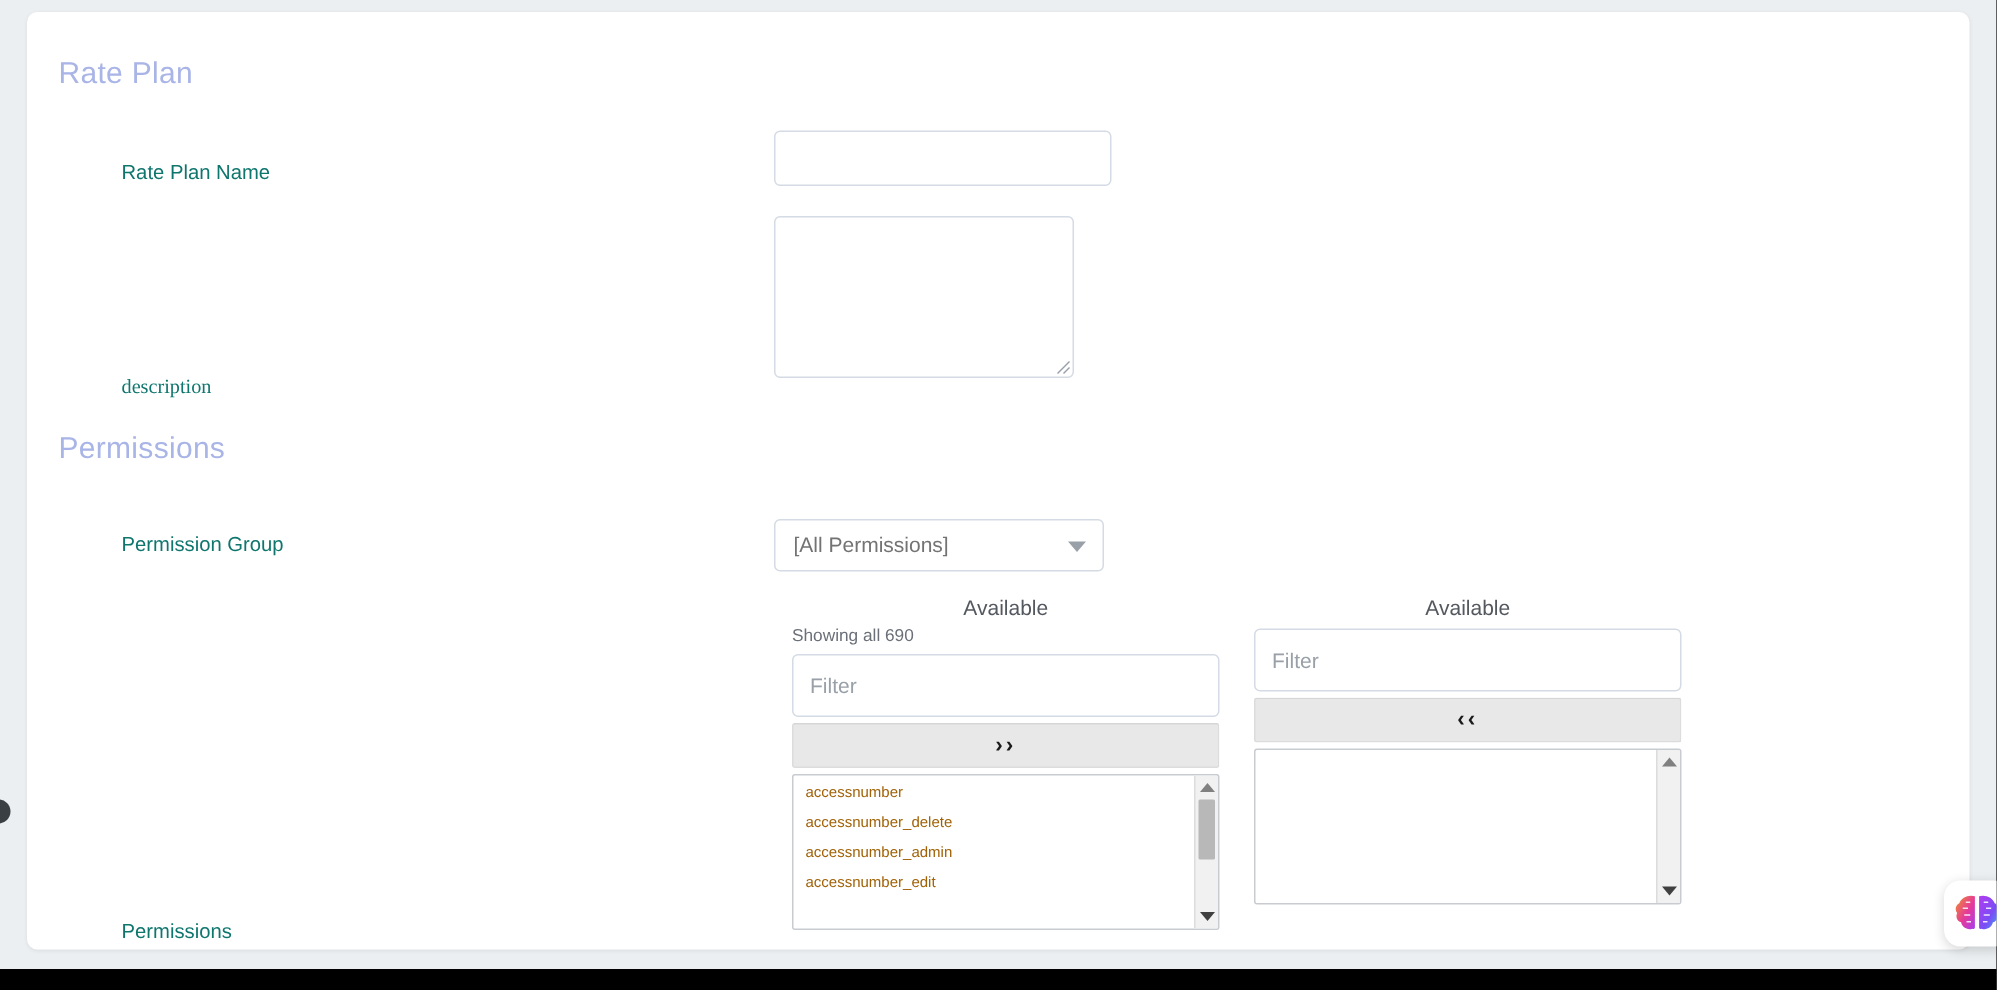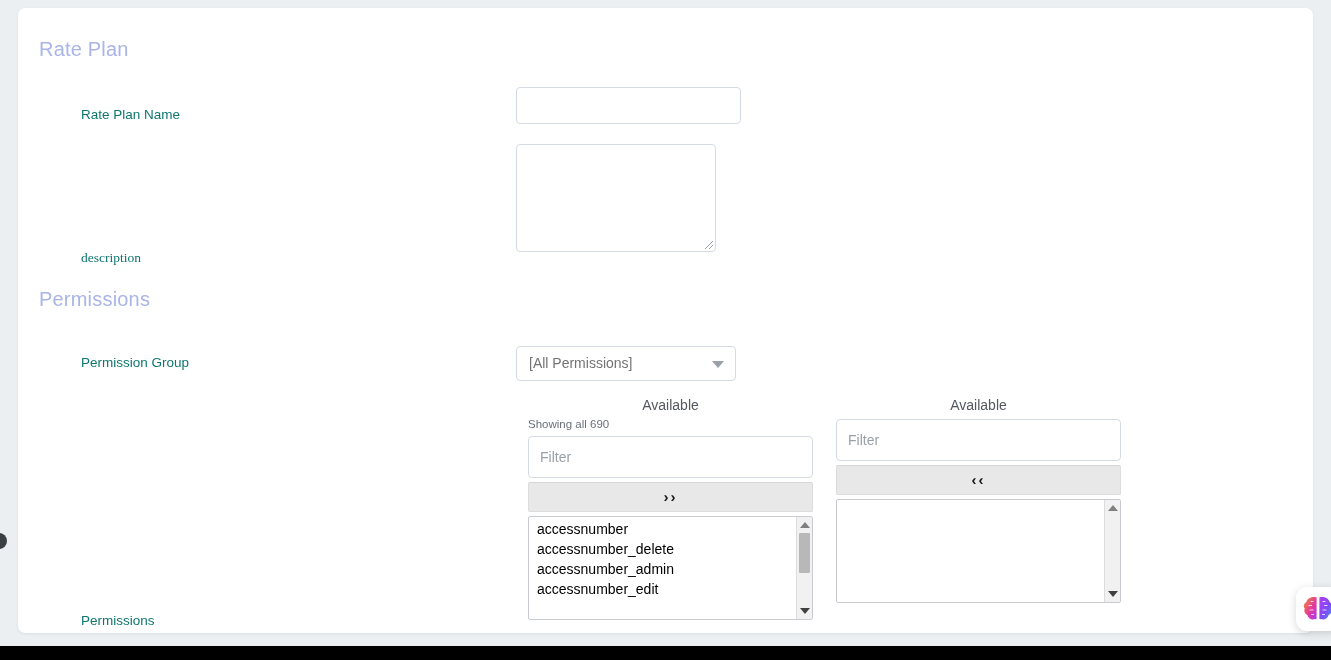--- a/index.html
+++ b/index.html
@@ -175,22 +175,22 @@
   }
   .list-items {
     position: absolute;
     left: 0; top: 2px;
     right: 17px;
     padding: 0 0 0 8px;
     margin: 0;
     list-style: none;
   }
   .list-items li {
-    font-size: 14px;
-    color: #000000;
+    font-size: 10px;
+    color: #a16207;
     line-height: 20px;
     white-space: nowrap;
     cursor: default;
   }
 
   
   .scrollbar {
     position: absolute;
     right: 0; top: 0;
     width: 16px; height: 100%;

